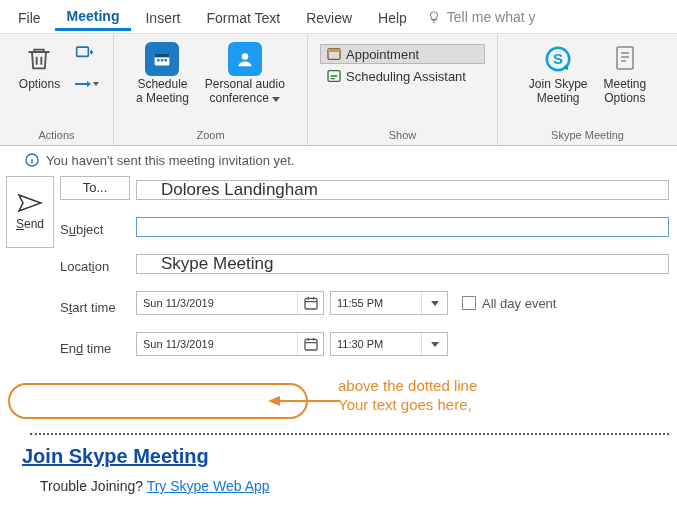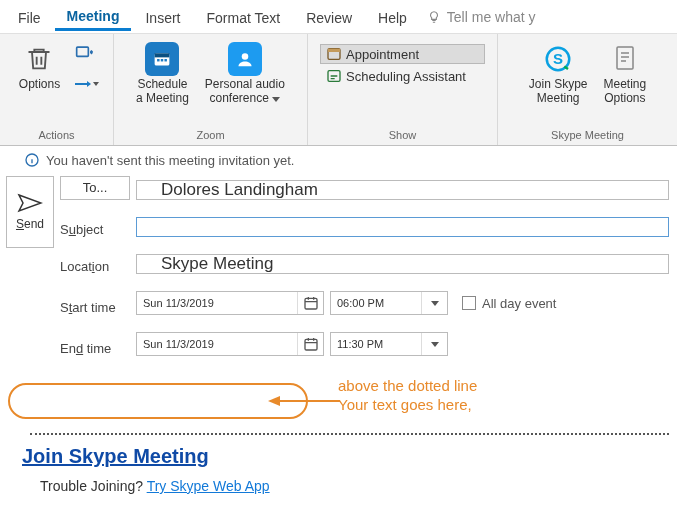--- a/index.html
+++ b/index.html
@@ -214,21 +214,21 @@
           <div class="dt-box">
             <span class="dt-val">Sun 11/3/2019</span>
             <span class="dt-ico">
               <svg width="16" height="16" viewBox="0 0 24 24" fill="none" stroke="#555" stroke-width="2">
                   <rect x="3" y="5" width="18" height="16" rx="2"></rect>
                   <path d="M3 10h18M8 3v4M16 3v4"></path>
                 </svg>
             </span>
           </div>
           <div class="time-box">
-            <span class="dt-val">06:00 PM</span>
+            <span class="dt-val">11:55 PM</span>
             <span class="dt-ico">
                 <span class="caret"></span>
               </span>
           </div>
           <div class="chk">
             <span class="chk-box"></span>
             <span>All day e<span class="uline">v</span>ent</span>
           </div>
         </div>
       </div>

